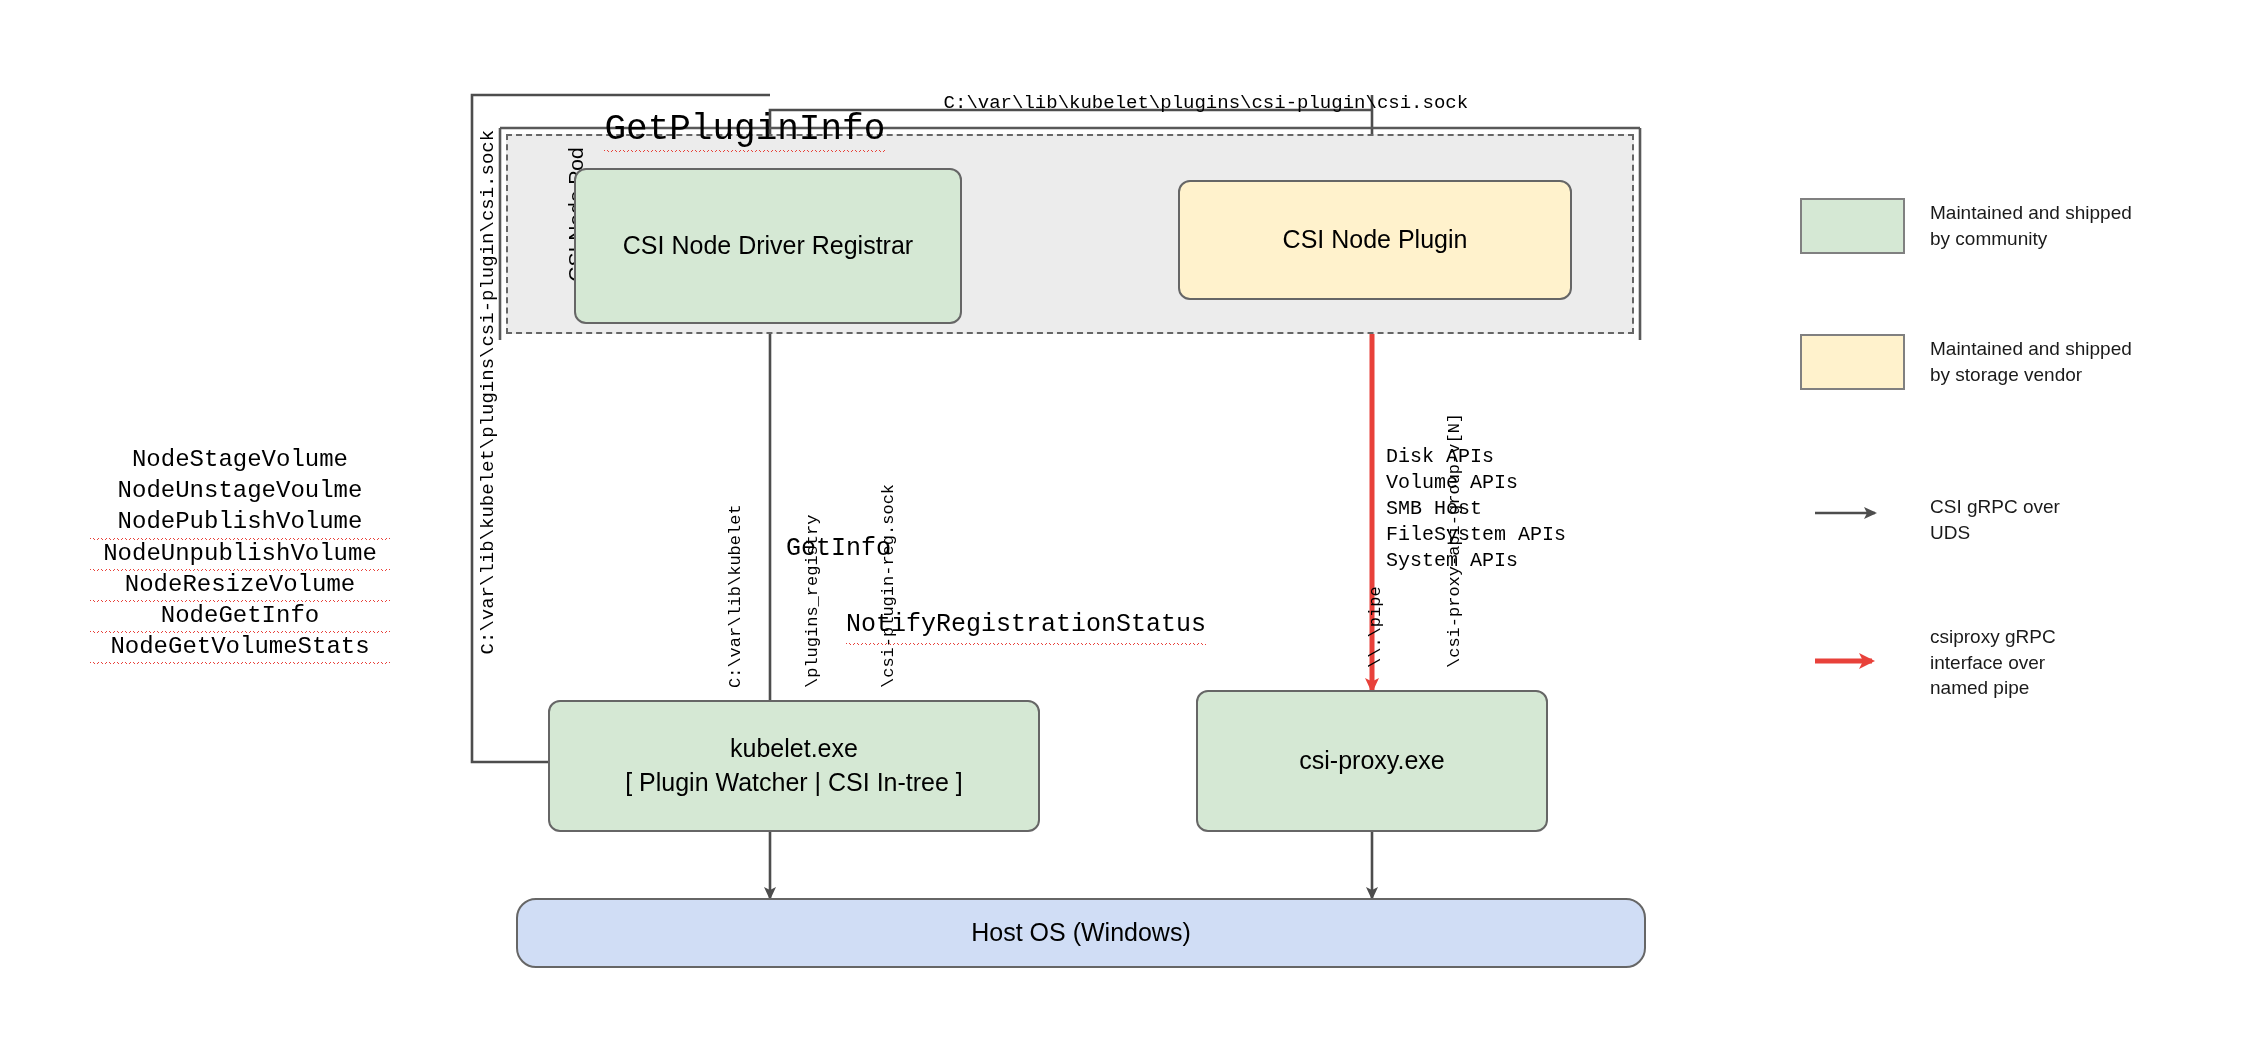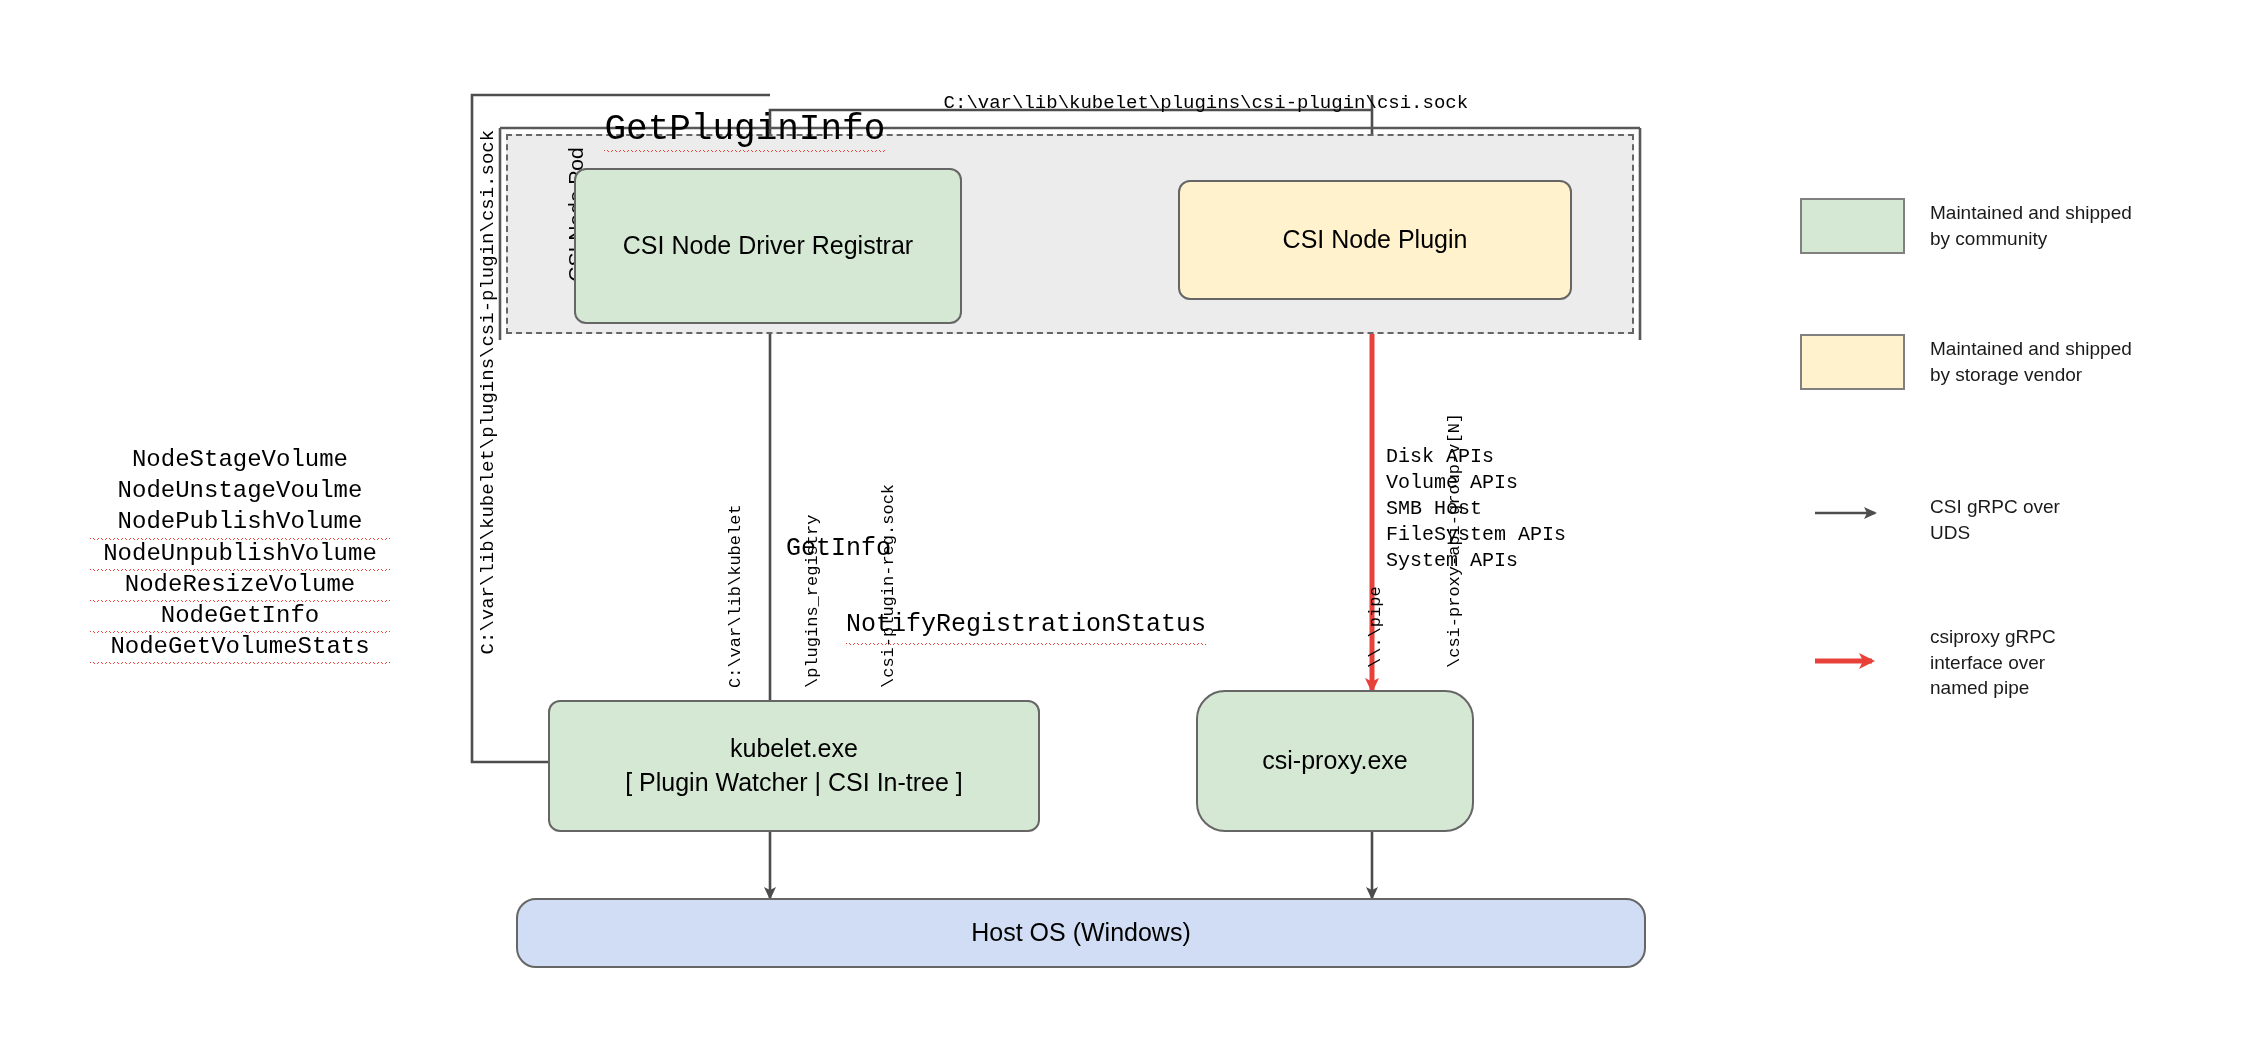--- a/index.html
+++ b/index.html
@@ -120,21 +120,21 @@
 
   <div class="node yellow" style="left:1178px;top:168px;width:394px;height:120px;margin-top:12px;">
     <span>CSI Node Plugin</span>
   </div>
 
   <div class="node green" style="left:548px;top:700px;width:492px;height:132px;">
     <span>kubelet.exe</span>
     <span>[ Plugin Watcher | CSI In-tree ]</span>
   </div>
 
-  <div class="node green" style="left:1196px;top:690px;width:278px;height:142px;border-radius:29px;">
+  <div class="node green" style="left:1196px;top:690px;width:352px;height:142px;">
     <span>csi-proxy.exe</span>
   </div>
 
   <div class="node blue" style="left:516px;top:898px;width:1130px;height:70px;">
     <span>Host OS (Windows)</span>
   </div>
 
   <div class="lbl big-mono" style="left:518px;top:68px;">
     <span class="spell">GetPluginInfo</span>
   </div>

